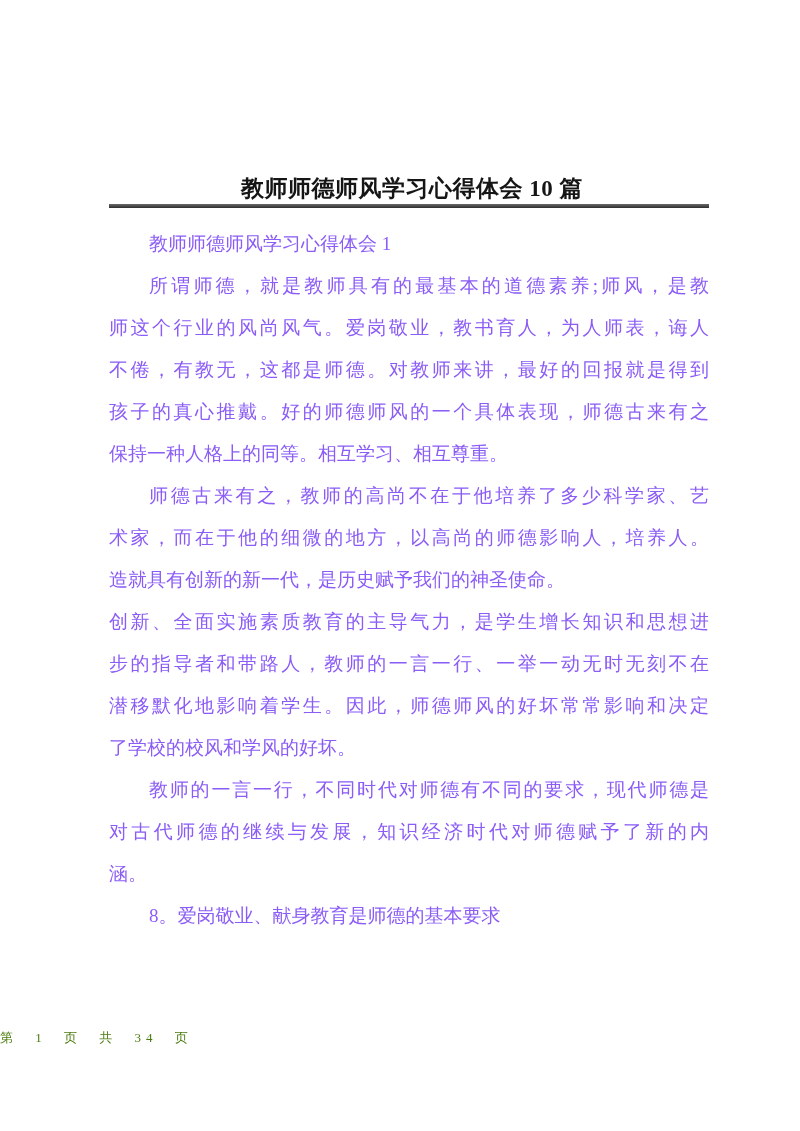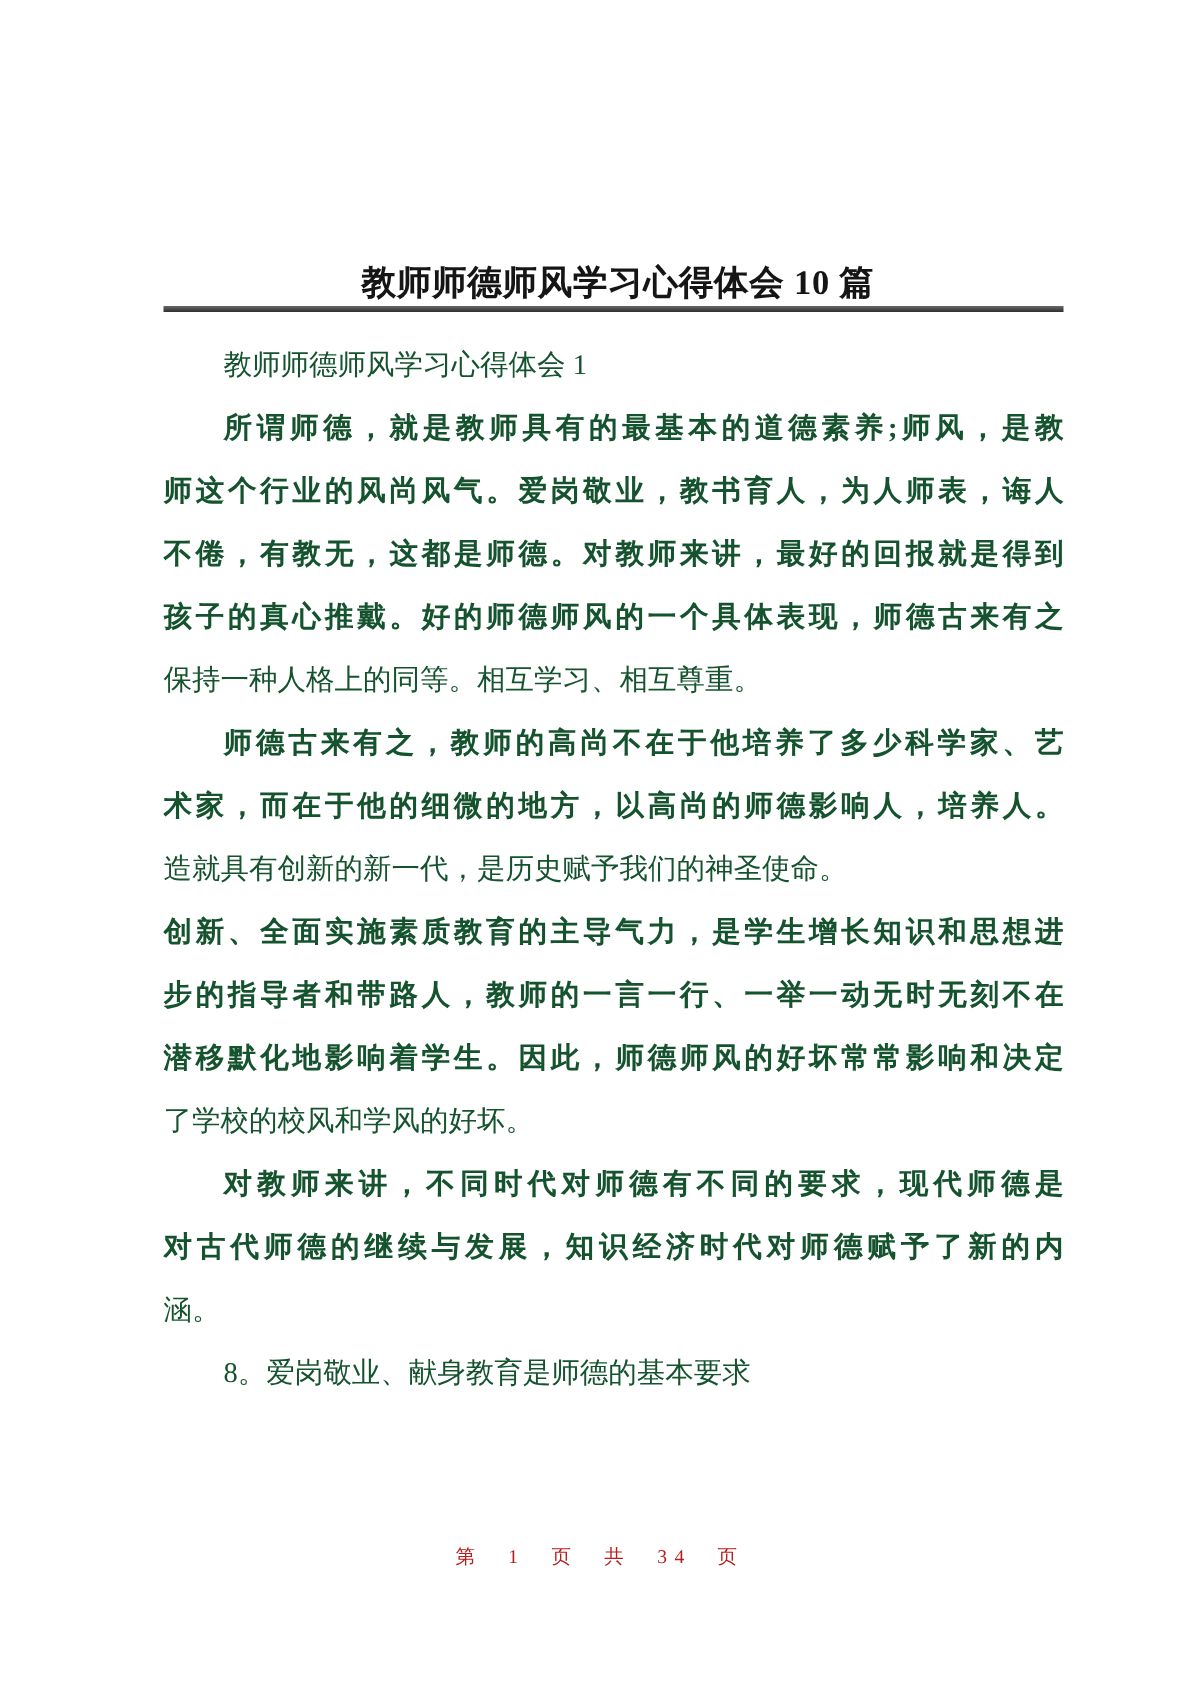--- a/index.html
+++ b/index.html
@@ -36,39 +36,38 @@
   .doc-body {
     position: absolute;
     top: 223px;
     left: 109px;
     width: 600px;
   }
   .line {
     height: 42px;
     line-height: 42px;
     font-size: 19px;
-    color: #14532d;
+    color: #8b5cf6;
     overflow: hidden;
     white-space: normal;
   }
   .line.justify {
     text-align: justify;
     text-align-last: justify;
-    font-weight: bold;
   }
   .line.indent { text-indent: 40px; }
   .footer {
     position: absolute;
     top: 1028px;
     left: 0;
     width: 100%;
-    text-align: center;
+    text-align: left;
     font-size: 13px;
     line-height: 20px;
-    color: #b91c1c;
+    color: #4d7c0f;
     letter-spacing: 5px;
     word-spacing: 9px;
   }
 </style>
 </head>
 <body>
 
 <div class="page">
   <h1 class="doc-title">教师师德师风学习心得体会 10 篇</h1>
 
@@ -81,21 +80,21 @@
       <div class="line justify">不倦，有教无，这都是师德。对教师来讲，最好的回报就是得到</div>
       <div class="line justify">孩子的真心推戴。好的师德师风的一个具体表现，师德古来有之</div>
       <div class="line">保持一种人格上的同等。相互学习、相互尊重。</div>
       <div class="line justify indent">师德古来有之，教师的高尚不在于他培养了多少科学家、艺</div>
       <div class="line justify">术家，而在于他的细微的地方，以高尚的师德影响人，培养人。</div>
       <div class="line">造就具有创新的新一代，是历史赋予我们的神圣使命。</div>
       <div class="line justify">创新、全面实施素质教育的主导气力，是学生增长知识和思想进</div>
       <div class="line justify">步的指导者和带路人，教师的一言一行、一举一动无时无刻不在</div>
       <div class="line justify">潜移默化地影响着学生。因此，师德师风的好坏常常影响和决定</div>
       <div class="line">了学校的校风和学风的好坏。</div>
-      <div class="line justify indent">对教师来讲，不同时代对师德有不同的要求，现代师德是</div>
+      <div class="line justify indent">教师的一言一行，不同时代对师德有不同的要求，现代师德是</div>
       <div class="line justify">对古代师德的继续与发展，知识经济时代对师德赋予了新的内</div>
       <div class="line">涵。</div>
       <div class="line indent">8。爱岗敬业、献身教育是师德的基本要求</div>
     </div>
 
   <div class="footer">
     <span>第 1 页 共 34 页</span>
   </div>
 </div>
 

